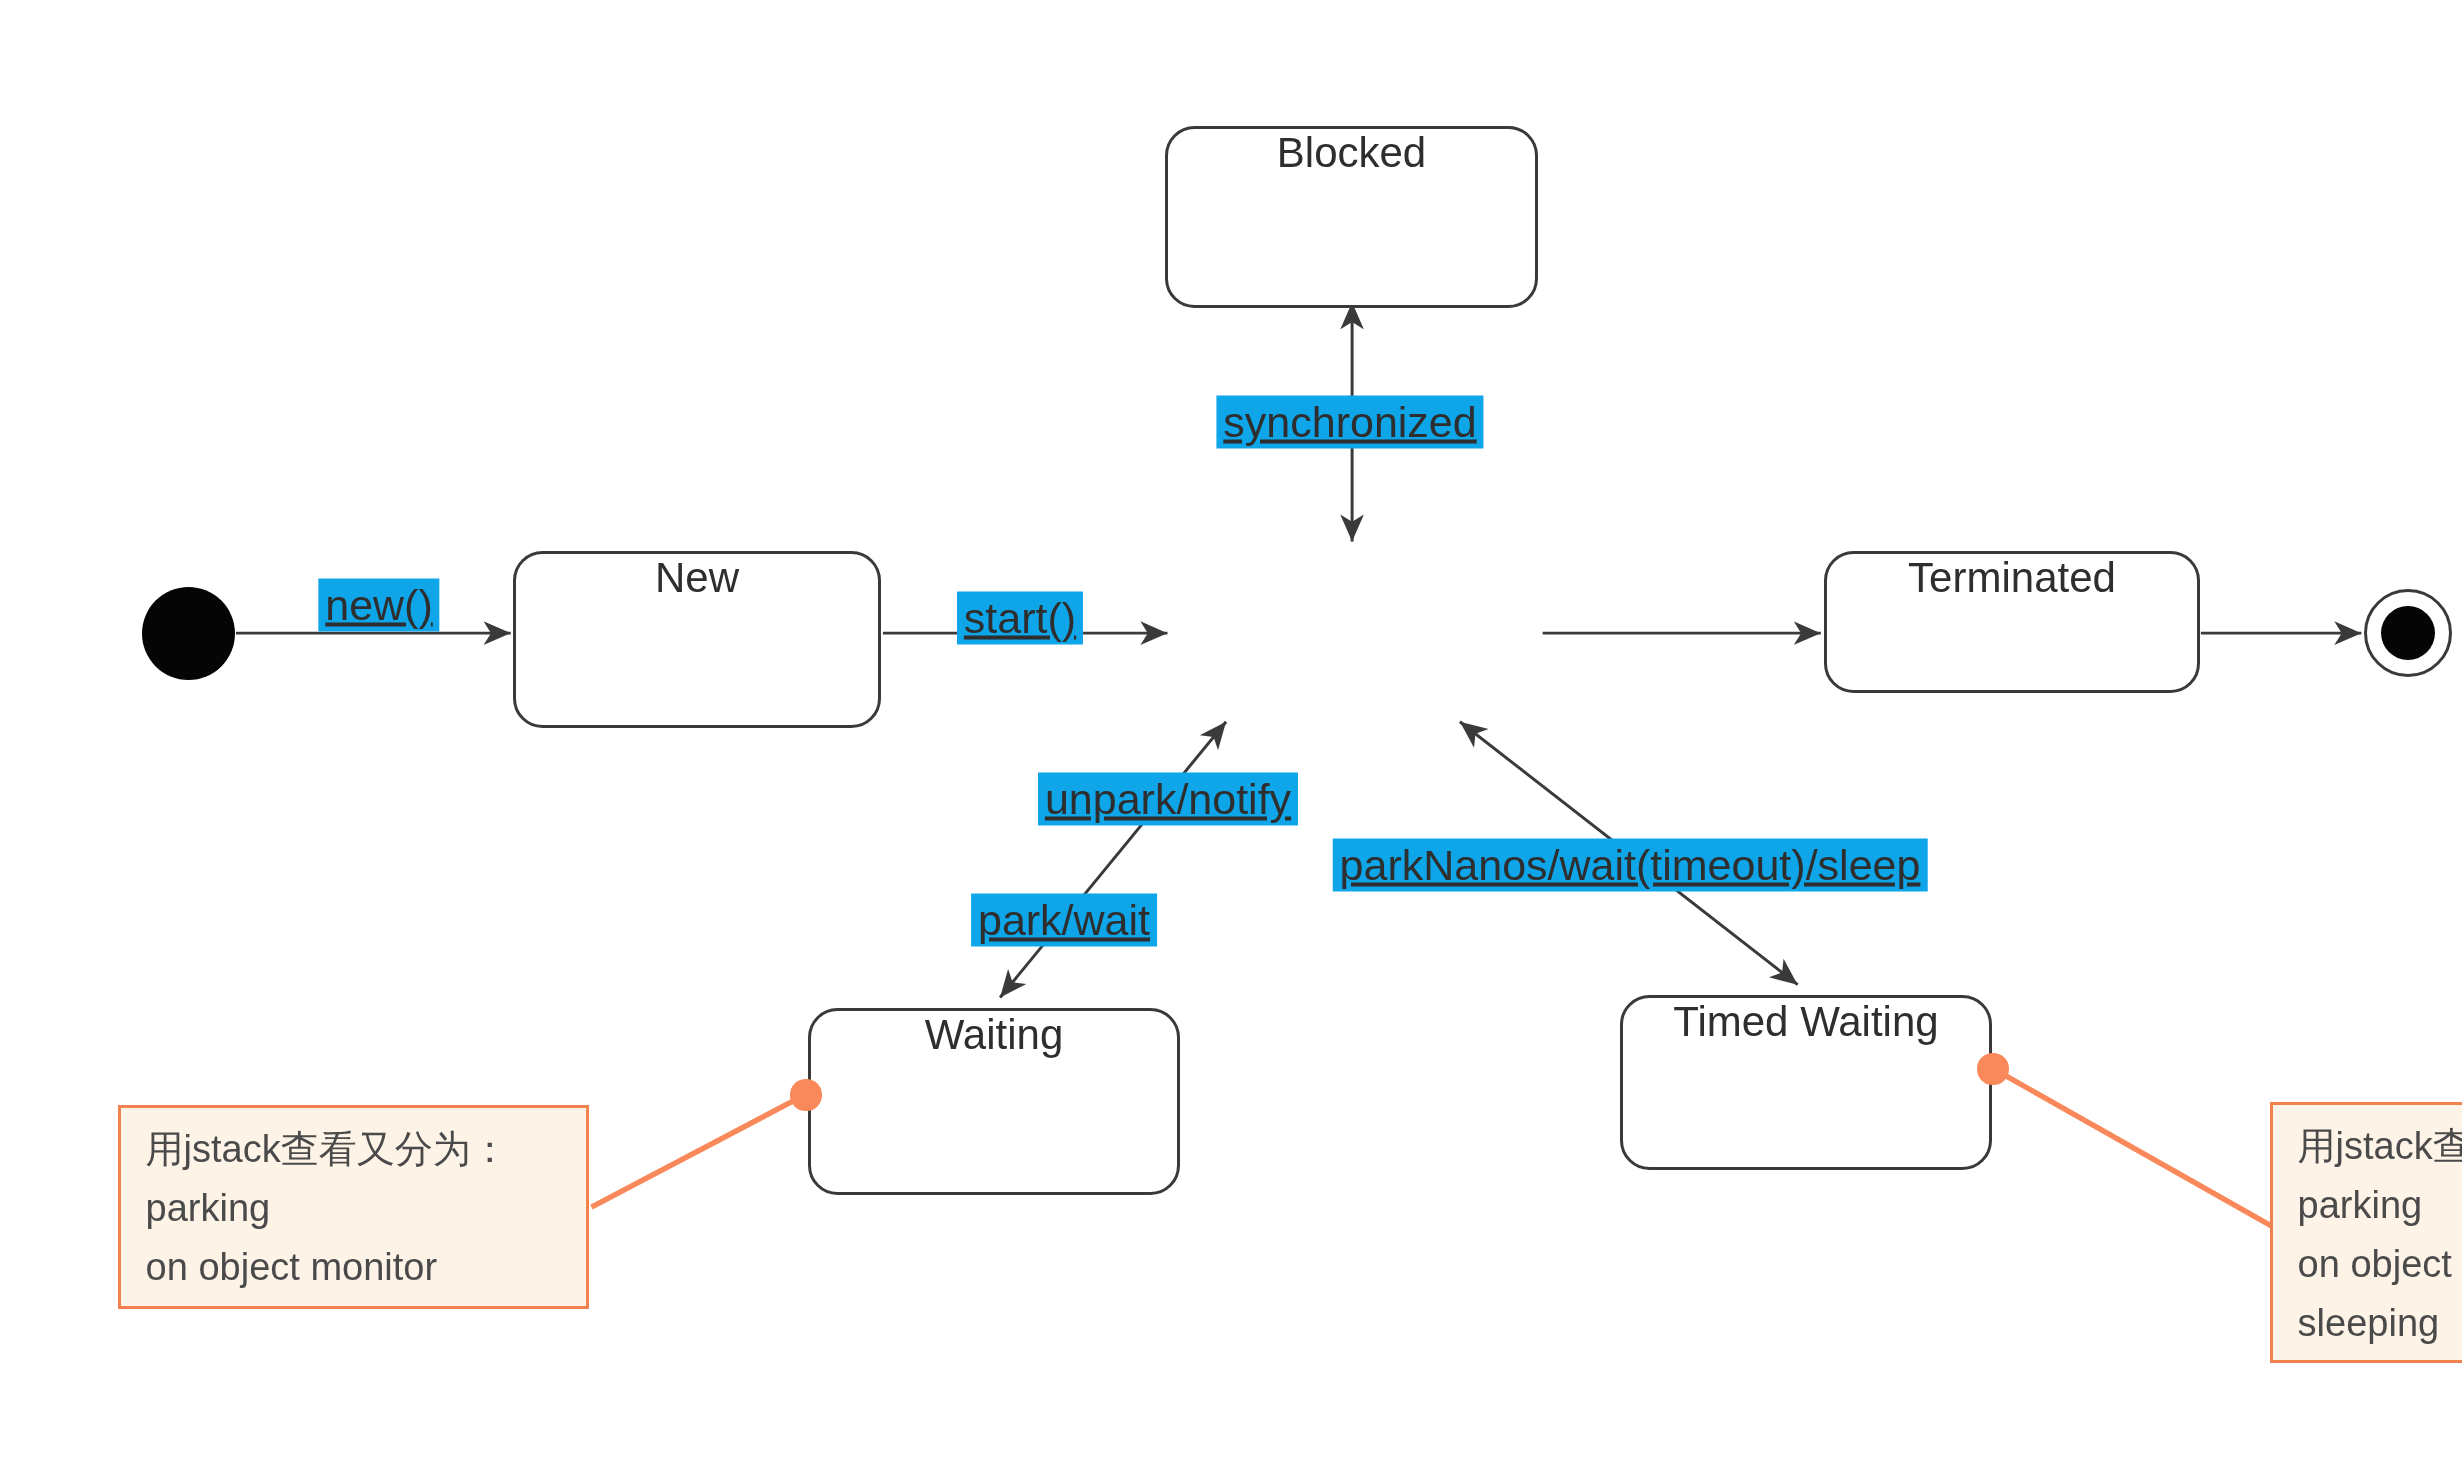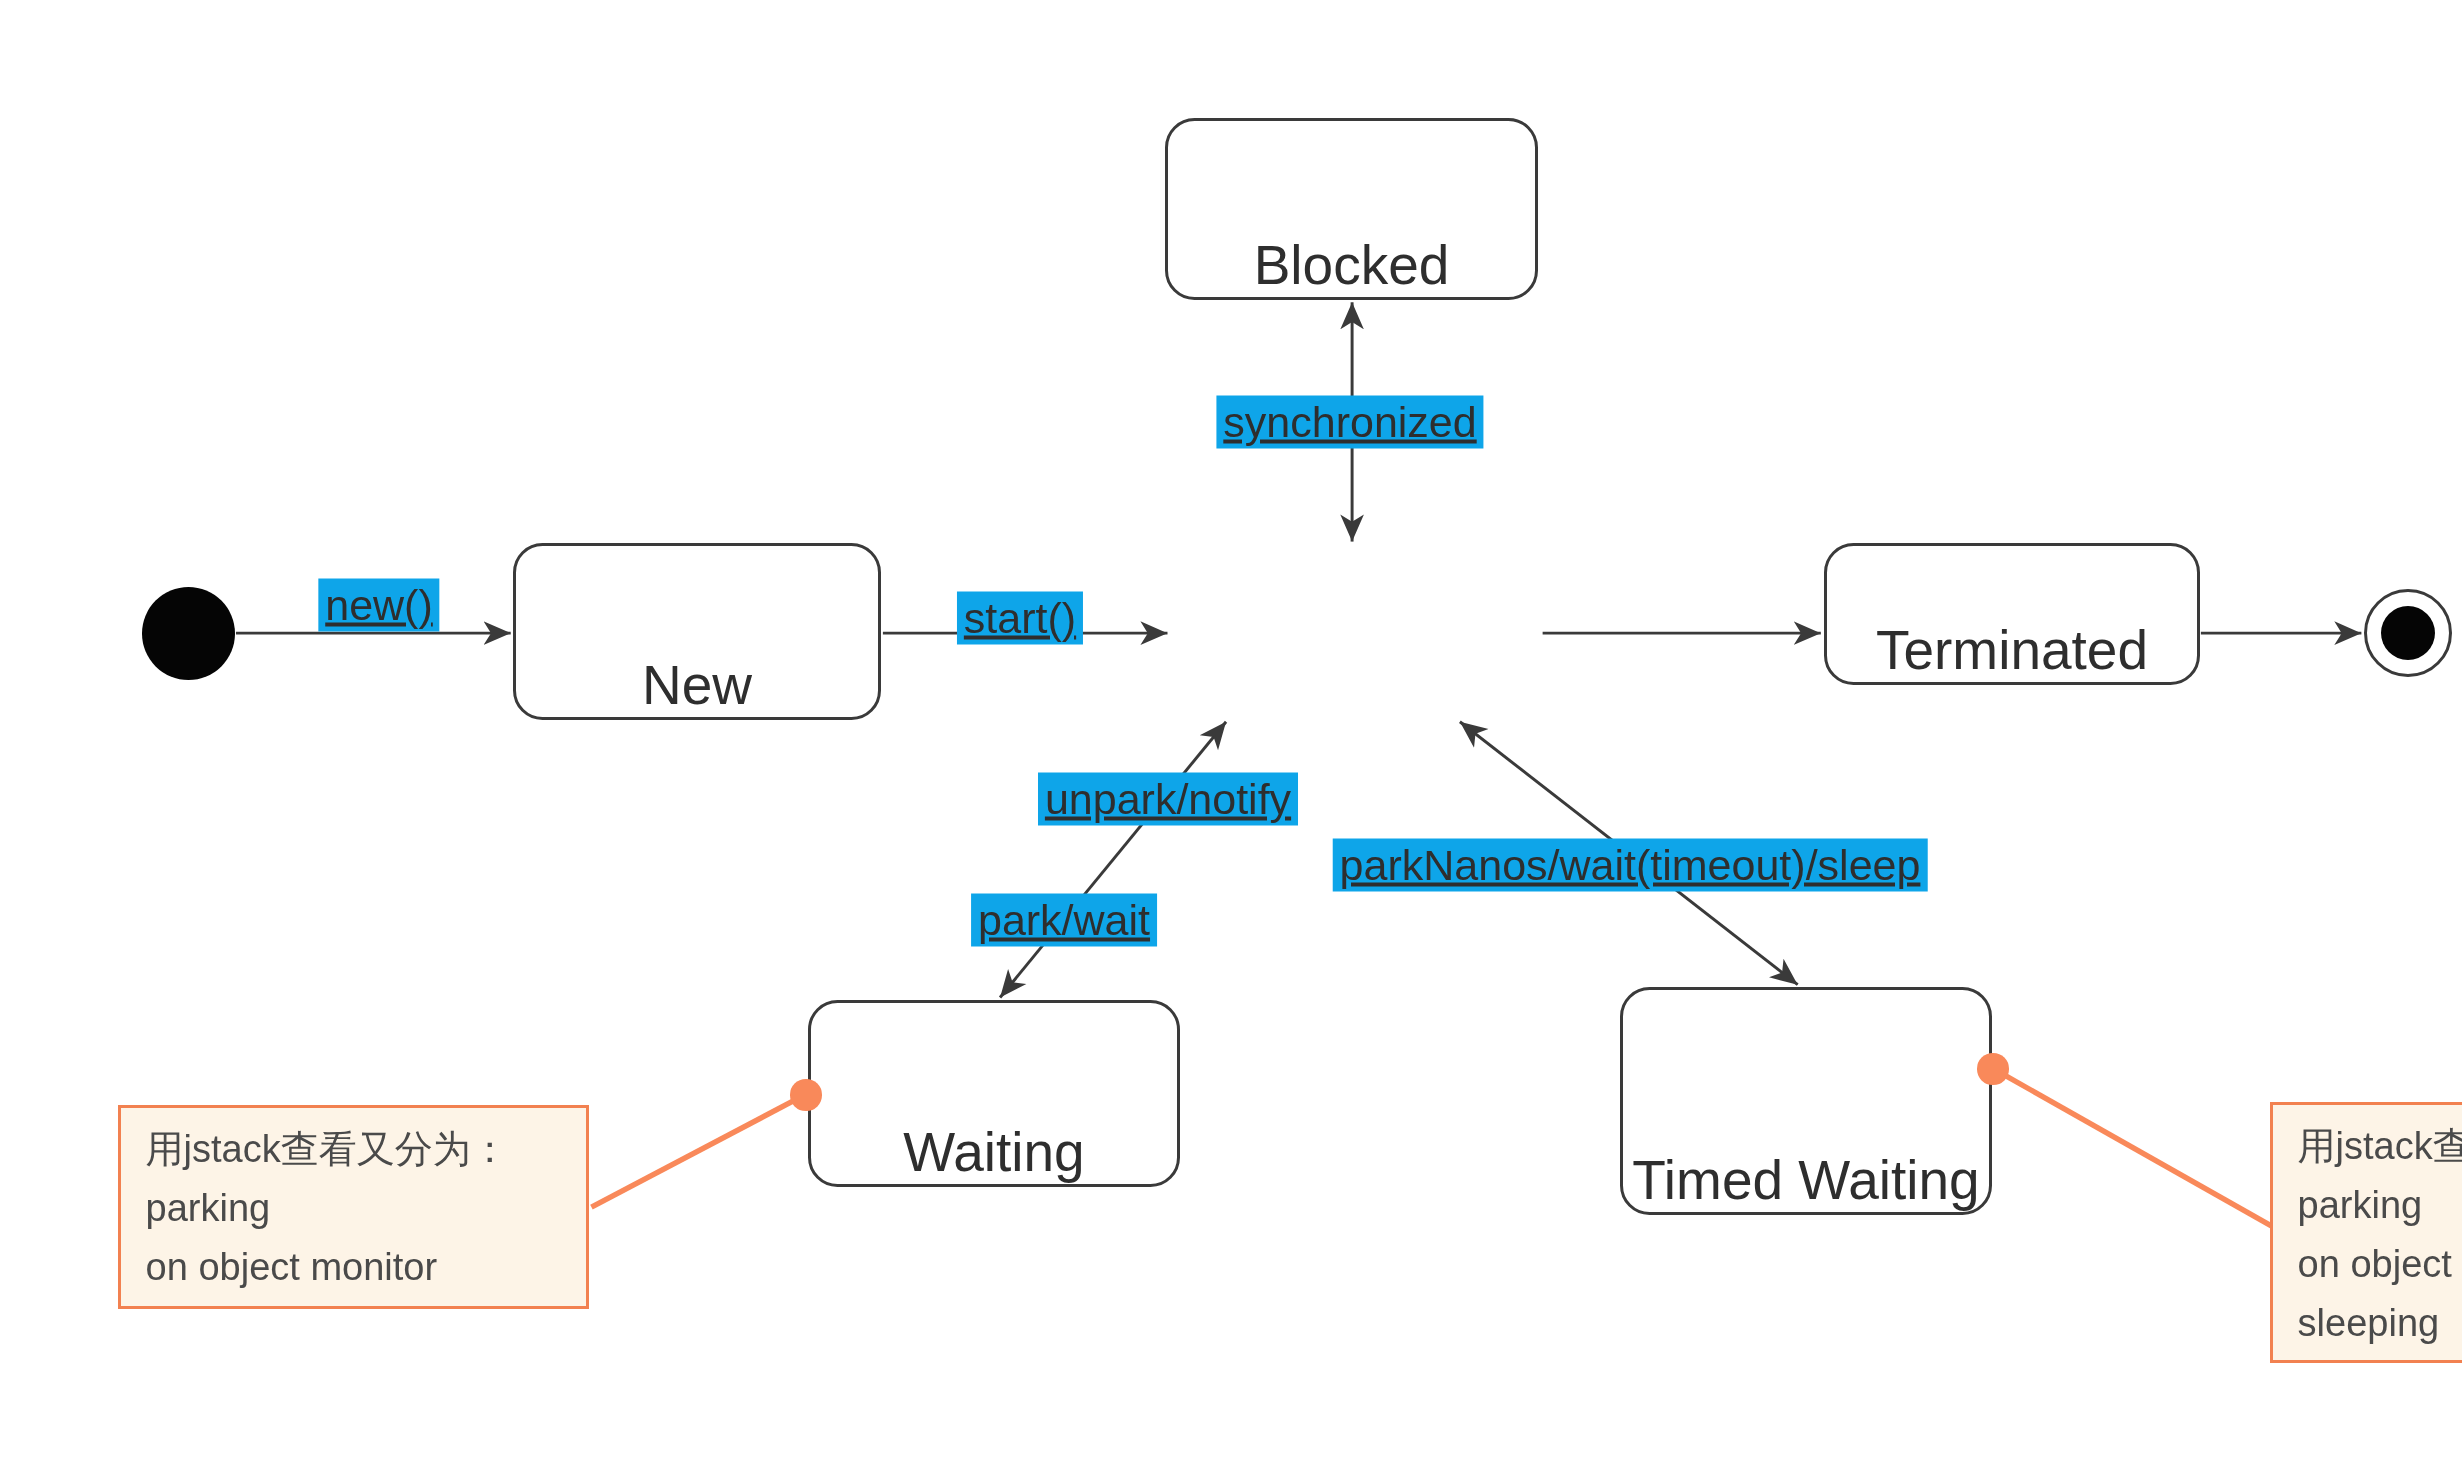--- a/index.html
+++ b/index.html
@@ -10,22 +10,22 @@
   html,body{margin:0;padding:0;background:var(--canvas-bg);}
   .canvas{
     position:relative; width:2909px; height:1477px; overflow:hidden;
     background:var(--canvas-bg);
     font-family:"Liberation Sans", sans-serif;
   }
   .edges{position:absolute;left:0;top:0;width:2909px;height:1477px;}
   .state{
     position:absolute; box-sizing:border-box;
     border:3px solid var(--stroke); border-radius:29.5px;
-    background:#fff; display:flex; align-items:flex-end; justify-content:center;
-    font-size:55px; color:var(--state-text); white-space:nowrap;
+    background:#fff; display:flex; align-items:flex-start; justify-content:center;
+    font-size:42px; color:var(--state-text); white-space:nowrap;margin-top:8px;
   }
   .initial{
     position:absolute; width:93px; height:93px; border-radius:50%;
     background:#050505;
   }
   .final-outer{
     position:absolute; box-sizing:border-box; width:88px; height:88px;
     border-radius:50%; border:3.4px solid var(--stroke); background:#fff;
     display:flex; align-items:center; justify-content:center;
   }
@@ -93,21 +93,21 @@
 
 
   <div class="state" style="left:1824px; top:543px; width:376px; height:142px;">
     <span>Terminated</span>
   </div>
 
   <div class="state" style="left:808px; top:1000px; width:372px; height:187px;">
     <span>Waiting</span>
   </div>
 
-  <div class="state" style="left:1620px; top:987px; width:372px; height:228px;">
+  <div class="state" style="left:1620px; top:987px; width:372px; height:175px;">
     <span>Timed Waiting</span>
   </div>
 
   <div class="edge-label" style="left:379px; top:605px;">new()</div>
 
   <div class="edge-label" style="left:1020px; top:605px;margin-top:13px;">start()</div>
 
   <div class="edge-label" style="left:1350px; top:422px;">synchronized</div>
 
   <div class="edge-label" style="left:1168px; top:799px;">unpark/notify</div>

